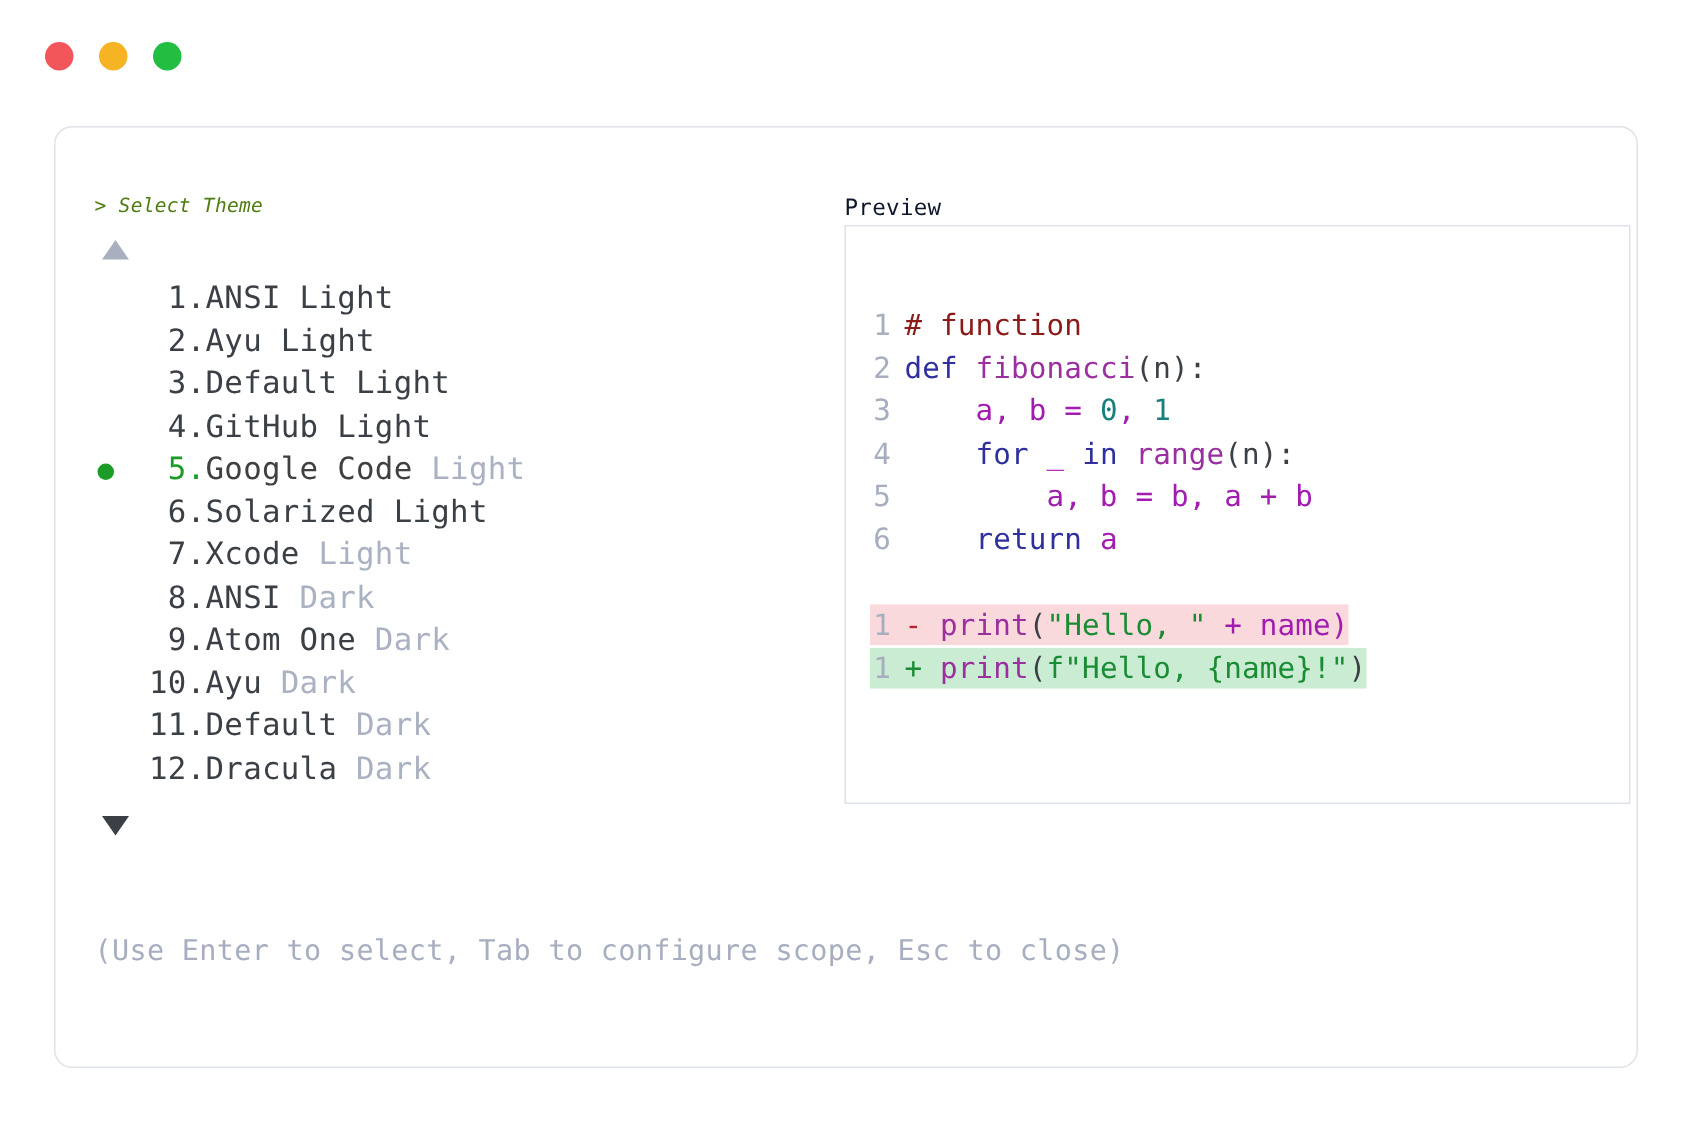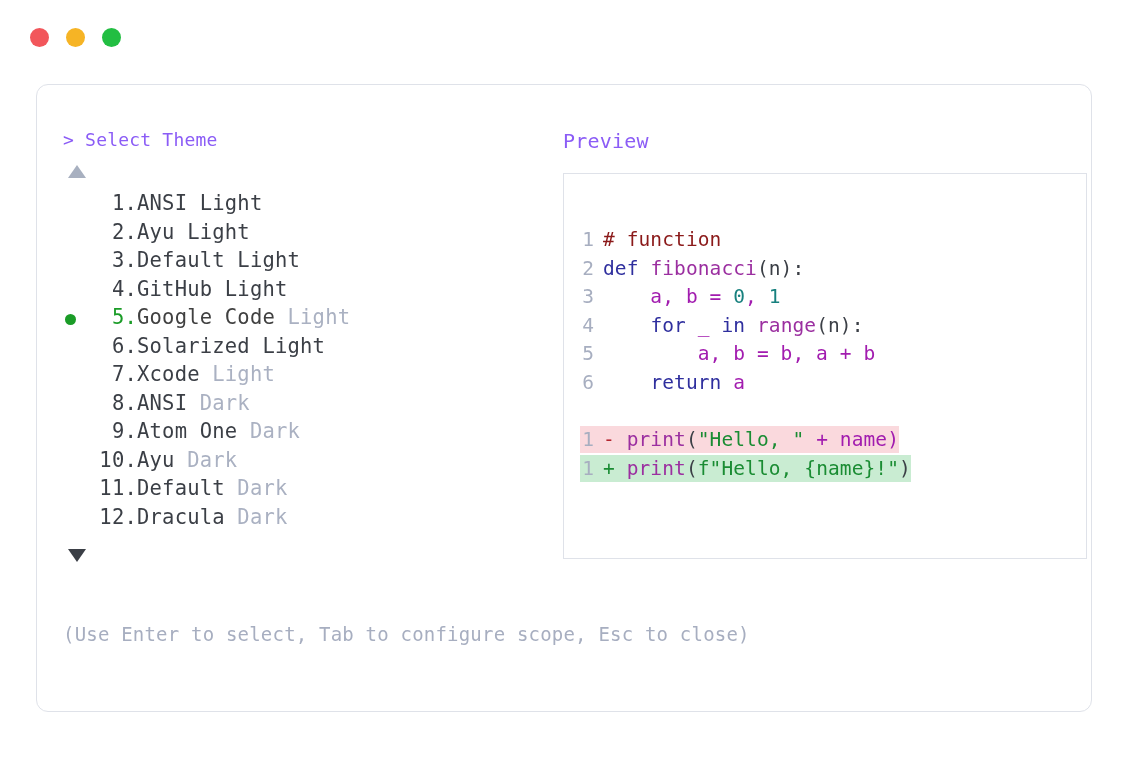--- a/index.html
+++ b/index.html
@@ -67,29 +67,30 @@
   }
   .col-right {
     position: absolute;
     left: 500px;
     top: 0;
     width: 528px;
   }
 
   
   .prompt-header {
-    font-size: 18px;
-    color: #8b5cf6;
+    font-size: 13px;
+    color: #4d7c0f;
     letter-spacing: 0.2px;
     white-space: pre;
     line-height: 1;
+    font-style: italic;
   }
   .preview-header {
-    font-size: 20px;
-    color: #8b5cf6;
+    font-size: 15px;
+    color: #0f172a;
     letter-spacing: 0.2px;
     line-height: 1;
   }
 
   
   .arrow {
     width: 0;
     height: 0;
     margin-left: 5px;
   }
@@ -160,21 +161,21 @@
     left: 26px;
     bottom: 66px;
     font-size: 19px;
     color: #a7aec0;
     letter-spacing: 0.2px;
     white-space: pre;
   }
 
   
   .preview-panel {
-    margin-top: 22px;
+    margin-top: 4px;
     box-sizing: border-box;
     width: 524px;
     height: 386px;
     border: 1.5px solid #dfe2e9;
     background: #ffffff;
     position: relative;
   }
   .code-area {
     position: absolute;
     left: 16px;

